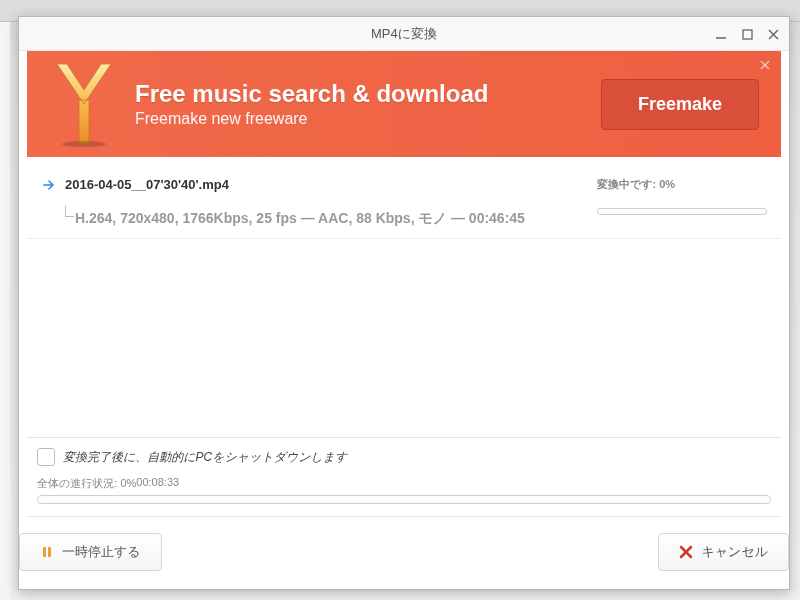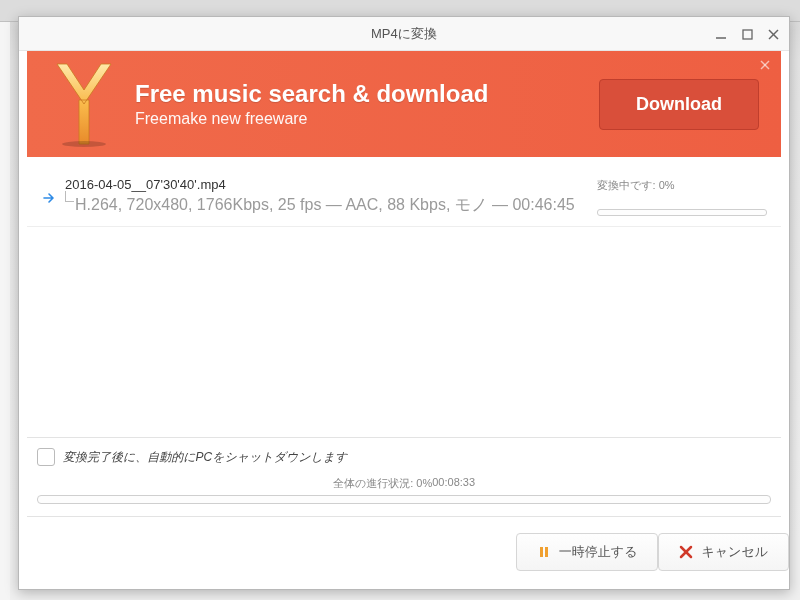--- a/index.html
+++ b/index.html
@@ -122,42 +122,43 @@
   font-size: 14px;
   display: flex; align-items: center; justify-content: center;
 }
 .file-list {
   flex: 1;
   margin: 14px 8px 0 8px;
   overflow: hidden;
 }
 .file-row {
   display: flex;
-  align-items: center;
+  align-items: flex-start;
   padding: 6px 14px 10px 14px;
   border-bottom: 1px solid #eee;
+  font-weight: bold;
 }
 .file-icon {
   width: 16px;
   display: flex;
   justify-content: center;
   margin-top: 2px;
 }
 .file-info {
   flex: 1;
   margin-left: 8px;
 }
 .file-name {
   font-size: 13px;
   color: #333;
 }
 .file-desc {
-  font-size: 16px;
+  font-size: 14px;
   color: #9a9a9a;
-  margin-top: 3px;
+  margin-top: 18px;
   padding-left: 10px;
   position: relative;
 }
 .file-desc::before {
   content: "";
   position: absolute;
   left: 0; top: -4px;
   width: 8px; height: 10px;
   border-left: 1px solid #bbb;
   border-bottom: 1px solid #bbb;
@@ -193,40 +194,41 @@
   background: #fff;
   margin-right: 8px;
   cursor: pointer;
 }
 .checkbox-label {
   font-size: 12px;
   color: #444;
 }
 .overall-row {
   display: flex;
-  justify-content: center;
+  justify-content: flex-start;
   font-size: 11px;
   color: #888;
   margin-bottom: 4px;
 }
 .overall-progress {
   height: 9px;
   border: 1px solid #cfcfcf;
   border-radius: 4px;
   background: #fdfdfd;
   margin-bottom: 4px;
 }
 .separator {
   height: 1px;
   background: #e3e3e3;
   margin: 0 8px;
 }
 .button-row {
   display: flex;
-  justify-content: flex-end;
+  justify-content: space-between;
+  gap: 14px;
   padding: 16px 0 18px 0;
 }
 .dlg-btn {
   display: flex;
   align-items: center;
   gap: 8px;
   padding: 9px 20px;
   border: 1px solid #d6d6d6;
   border-radius: 4px;
   background: linear-gradient(#fefefe, #f5f5f5);
@@ -279,21 +281,21 @@
           </linearGradient>
         </defs>
         <path d="M10 4 L37 44 L64 4 L54 4 L37 30 L20 4 Z M32 40 L32 84 L42 84 L42 40 Z" fill="url(#yg)" stroke="#c97820" stroke-width="0.8"></path>
         <ellipse cx="37" cy="84" rx="22" ry="3" fill="rgba(0,0,0,0.18)"></ellipse>
       </svg>
     </div>
     <div class="banner-text">
       <div class="banner-title">Free music search &amp; download</div>
       <div class="banner-sub">Freemake new freeware</div>
     </div>
-    <button class="download-btn">Download</button>
+    <button class="download-btn">Freemake</button>
     <div class="banner-close">
       <svg width="10" height="10" viewBox="0 0 10 10">
           <line x1="1" y1="1" x2="9" y2="9" stroke="currentColor" stroke-width="1.5"></line>
           <line x1="9" y1="1" x2="1" y2="9" stroke="currentColor" stroke-width="1.5"></line>
         </svg>
     </div>
   </div>
 
   <div class="file-list">
     <div class="file-row">

